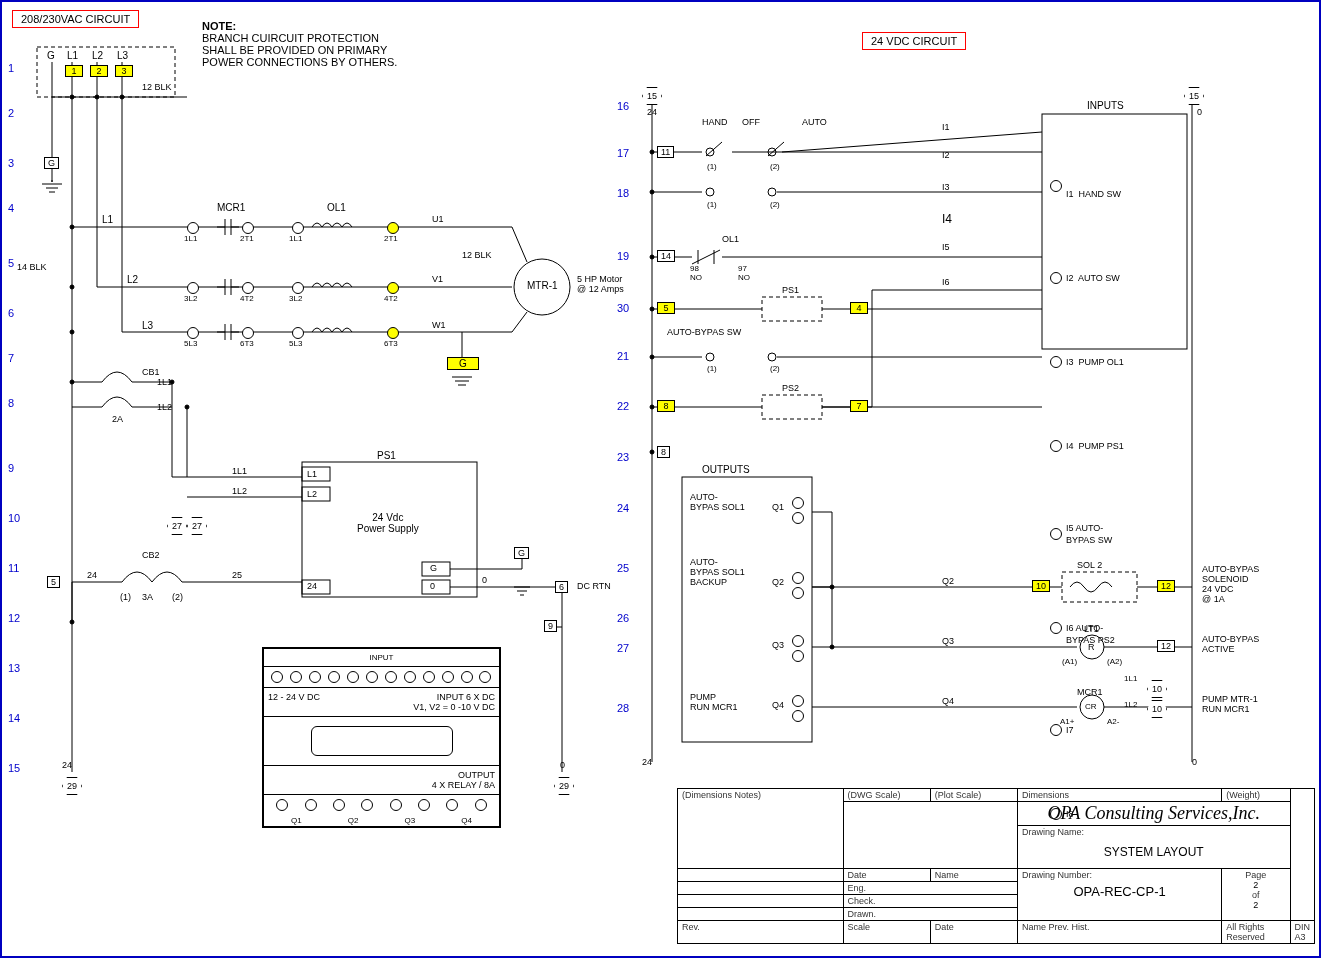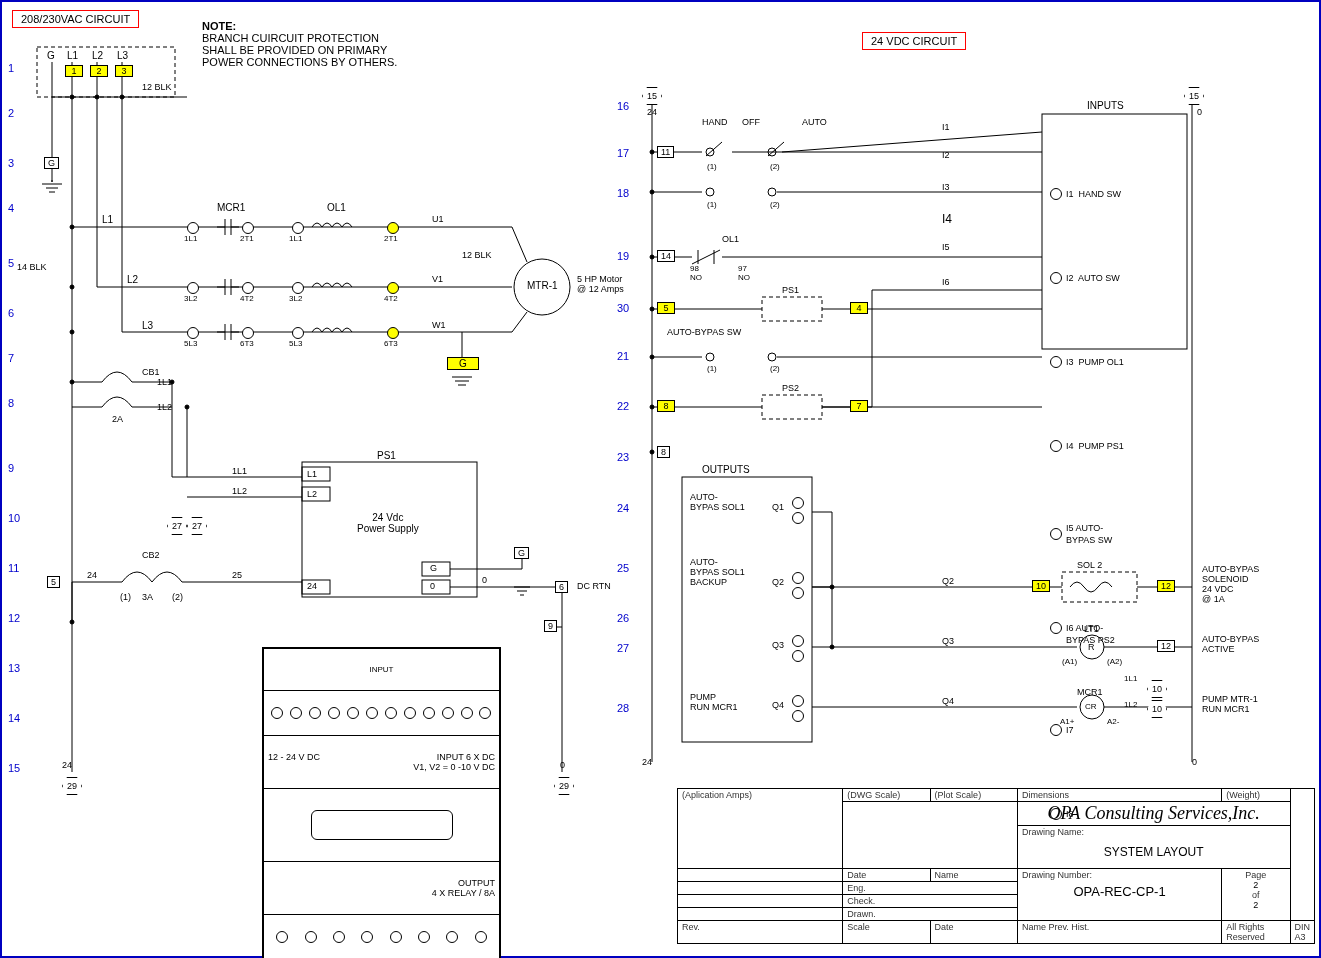--- a/index.html
+++ b/index.html
@@ -10,21 +10,21 @@
 .yellowbox{background:#ffff00;border:1px solid #000;text-align:center;font-size:10px}
 .hex{width:18px;height:16px;border:1px solid #000;display:flex;align-items:center;justify-content:center;font-size:9px;background:#fff;clip-path:polygon(25% 0,75% 0,100% 50%,75% 100%,25% 100%,0 50%)}
 .sqtag{border:1px solid #000;padding:0 3px;font-size:9px;background:#fff;display:inline-block}
 svg{position:absolute;top:0;left:0}
 .params-box{border:1px solid #000;padding:4px 8px;font-size:11px;line-height:1.3}
 .tblock{border:1px solid #000;font-size:10px}
 .tblock td{border:1px solid #000;padding:1px 4px;font-size:9px;vertical-align:top}
 .tblock .hdr{font-size:9px;color:#333}
 .company{font-family:'Times New Roman',serif;font-size:18px;font-style:italic}
 .plc{border:2px solid #000;background:#fff}
-.plc .row{border-bottom:1px solid #000;padding:16px 4px;font-size:9px}
+.plc .row{border-bottom:1px solid #000;padding:4px 4px;font-size:9px}
 .ycircle{width:10px;height:10px;border:1px solid #000;border-radius:50%;background:#ffff00;display:inline-block}
 .ocircle{width:10px;height:10px;border:1px solid #000;border-radius:50%;background:#fff;display:inline-block}
 .rownum{position:absolute;font-size:11px;color:#00c}
 </style>
 </head>
 <body>
 
 <div class="page">
 
 <svg width="1317" height="954">
@@ -397,21 +397,21 @@
 <div class="abs" style="left:665px;top:325px;font-size:9px">AUTO-BYPAS SW</div>
 <div class="abs" style="left:705px;top:362px;font-size:8px">(1)</div>
 <div class="abs" style="left:768px;top:362px;font-size:8px">(2)</div>
 <span class="abs yellowtag" style="left:655px;top:398px">8</span>
 <span class="abs yellowtag" style="left:848px;top:398px">7</span>
 <div class="abs" style="left:780px;top:381px;font-size:9px">PS2</div>
 <span class="abs sqtag" style="left:655px;top:444px">8</span>
 
 <div class="abs" style="left:1085px;top:98px;font-size:10px">INPUTS</div>
 <div class="abs" style="left:1048px;top:122px;font-size:9px;line-height:28px;white-space:pre">
- <div style="display:flex;align-items:center"><span class="ocircle" style="margin-right:4px"></span><span>I1  HAND SW</span></div>
+ <div style="display:flex;"><span class="ocircle" style="margin-right:4px"></span><span>I1  HAND SW</span></div>
  <div style="display:flex;align-items:center"><span class="ocircle" style="margin-right:4px"></span><span>I2  AUTO SW</span></div>
  <div style="display:flex;align-items:center"><span class="ocircle" style="margin-right:4px"></span><span>I3  PUMP OL1</span></div>
  <div style="display:flex;align-items:center"><span class="ocircle" style="margin-right:4px"></span><span>I4  PUMP PS1</span></div>
  <div style="display:flex;align-items:center;line-height:12px;margin:6px 0"><span class="ocircle" style="margin-right:4px"></span><span style="white-space:pre-line">I5  AUTO-
      BYPAS SW</span></div>
  <div style="display:flex;align-items:flex-start;line-height:12px;margin:14px 0"><span class="ocircle" style="margin-right:4px"></span><span style="white-space:pre-line">I6  AUTO-
      BYPAS PS2</span></div>
  <div style="display:flex;align-items:center"><span class="ocircle" style="margin-right:4px"></span><span>I7</span></div>
  <div style="display:flex;align-items:center"><span class="ocircle" style="margin-right:4px"></span><span>I8</span></div>
 </div>
@@ -472,21 +472,21 @@
 <div class="abs hex" style="left:1145px;top:678px">10</div>
 <div class="abs hex" style="left:1145px;top:698px">10</div>
 <div class="abs" style="left:1200px;top:692px;font-size:9px;white-space:pre-line">PUMP MTR-1
 RUN MCR1</div>
 <div class="abs" style="left:640px;top:755px;font-size:9px">24</div>
 <div class="abs" style="left:1190px;top:755px;font-size:9px">0</div>
 
 <table class="abs tblock" style="left:675px;top:786px;width:638px;border-collapse:collapse">
  <tbody>
         <tr>
-  <td rowspan="5" style="width:160px"><span class="hdr">(Aplication Amps)</span></td>
+  <td rowspan="5" style="width:160px"><span class="hdr">(Dimensions Notes)</span></td>
   <td style="width:80px"><span class="hdr">(DWG Scale)</span></td>
   <td style="width:80px"><span class="hdr">(Plot Scale)</span></td>
   <td style="width:200px"><span class="hdr">Dimensions</span></td>
   <td style="width:60px"><span class="hdr">(Weight)</span></td>
  </tr>
  <tr>
           <td colspan="2" rowspan="4"></td>
           <td colspan="2" rowspan="1" style="text-align:center"><span class="company">OPA Consulting Services,Inc.</span></td>
         </tr>
  <tr>

